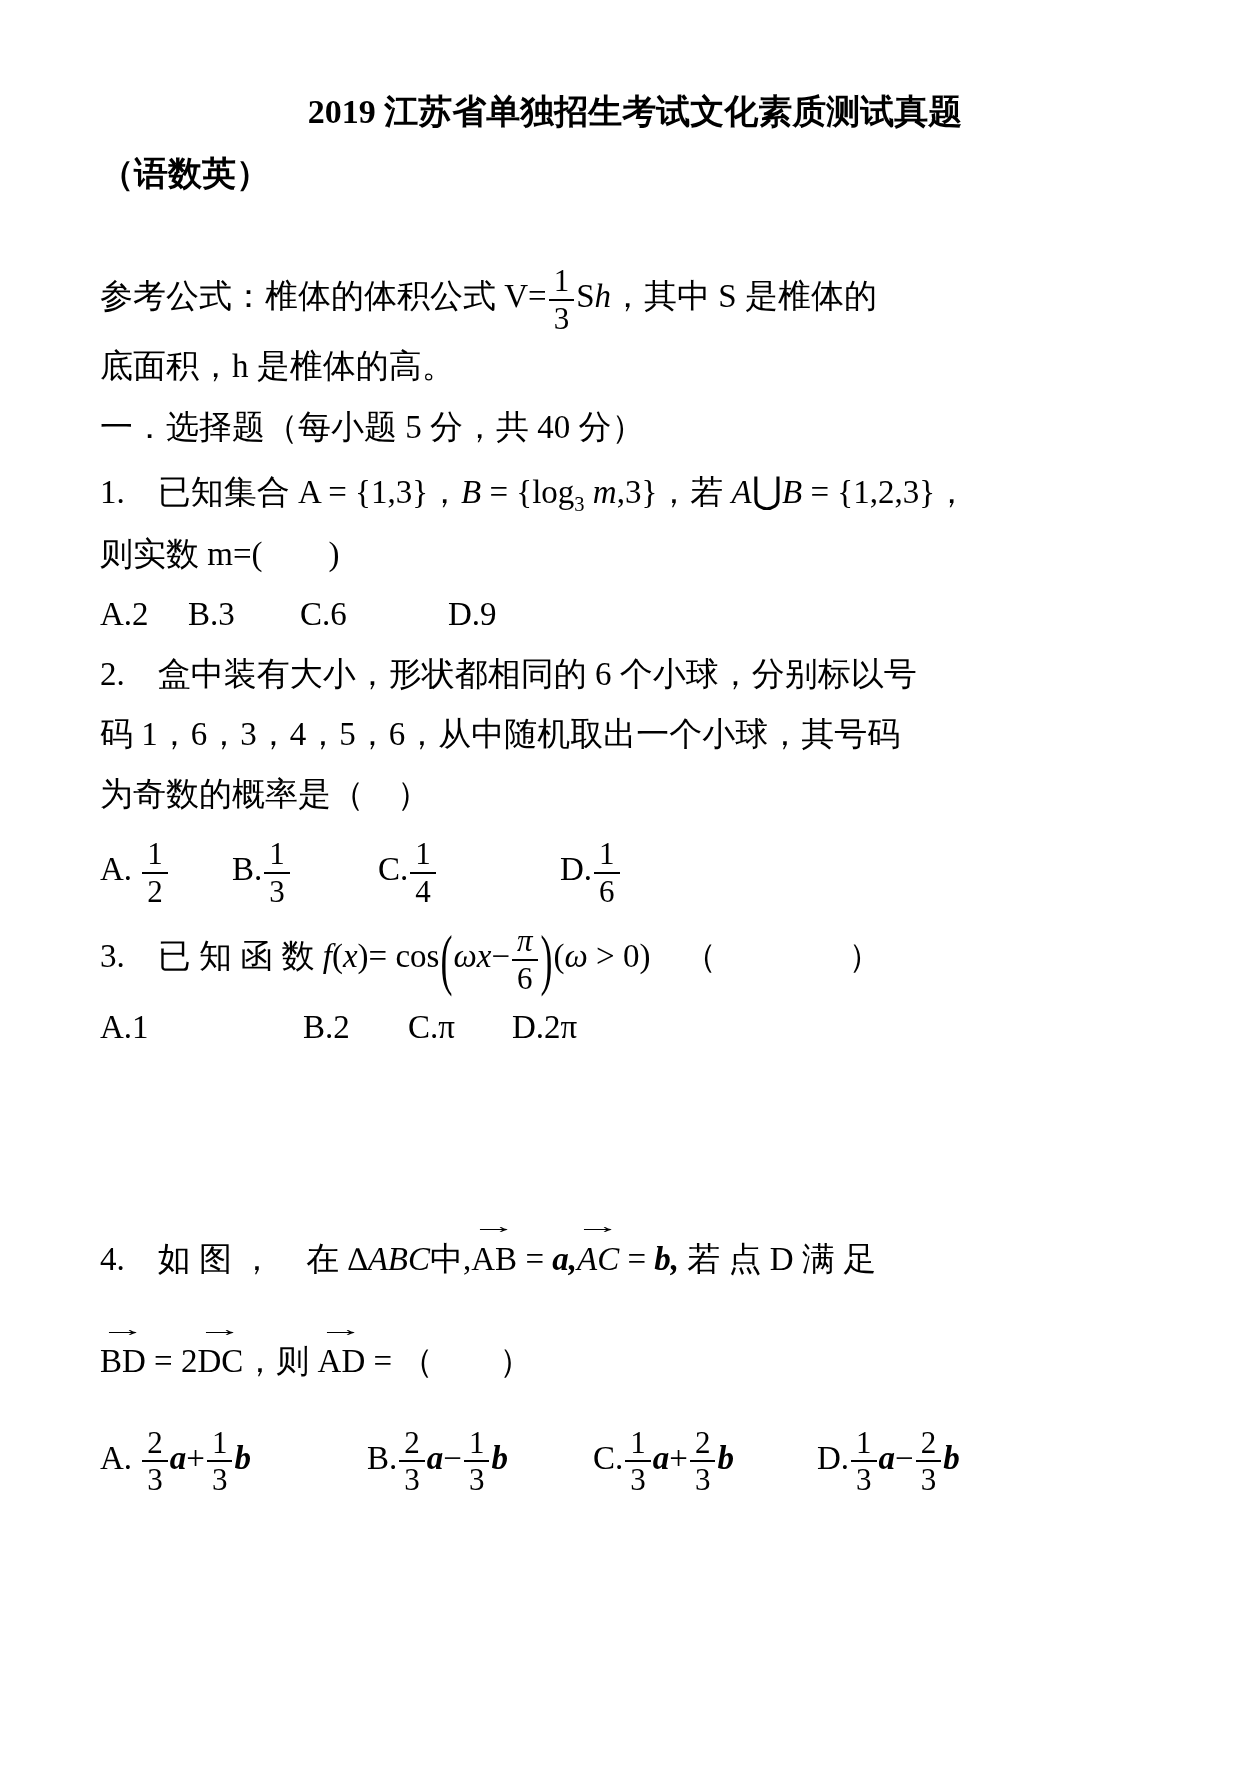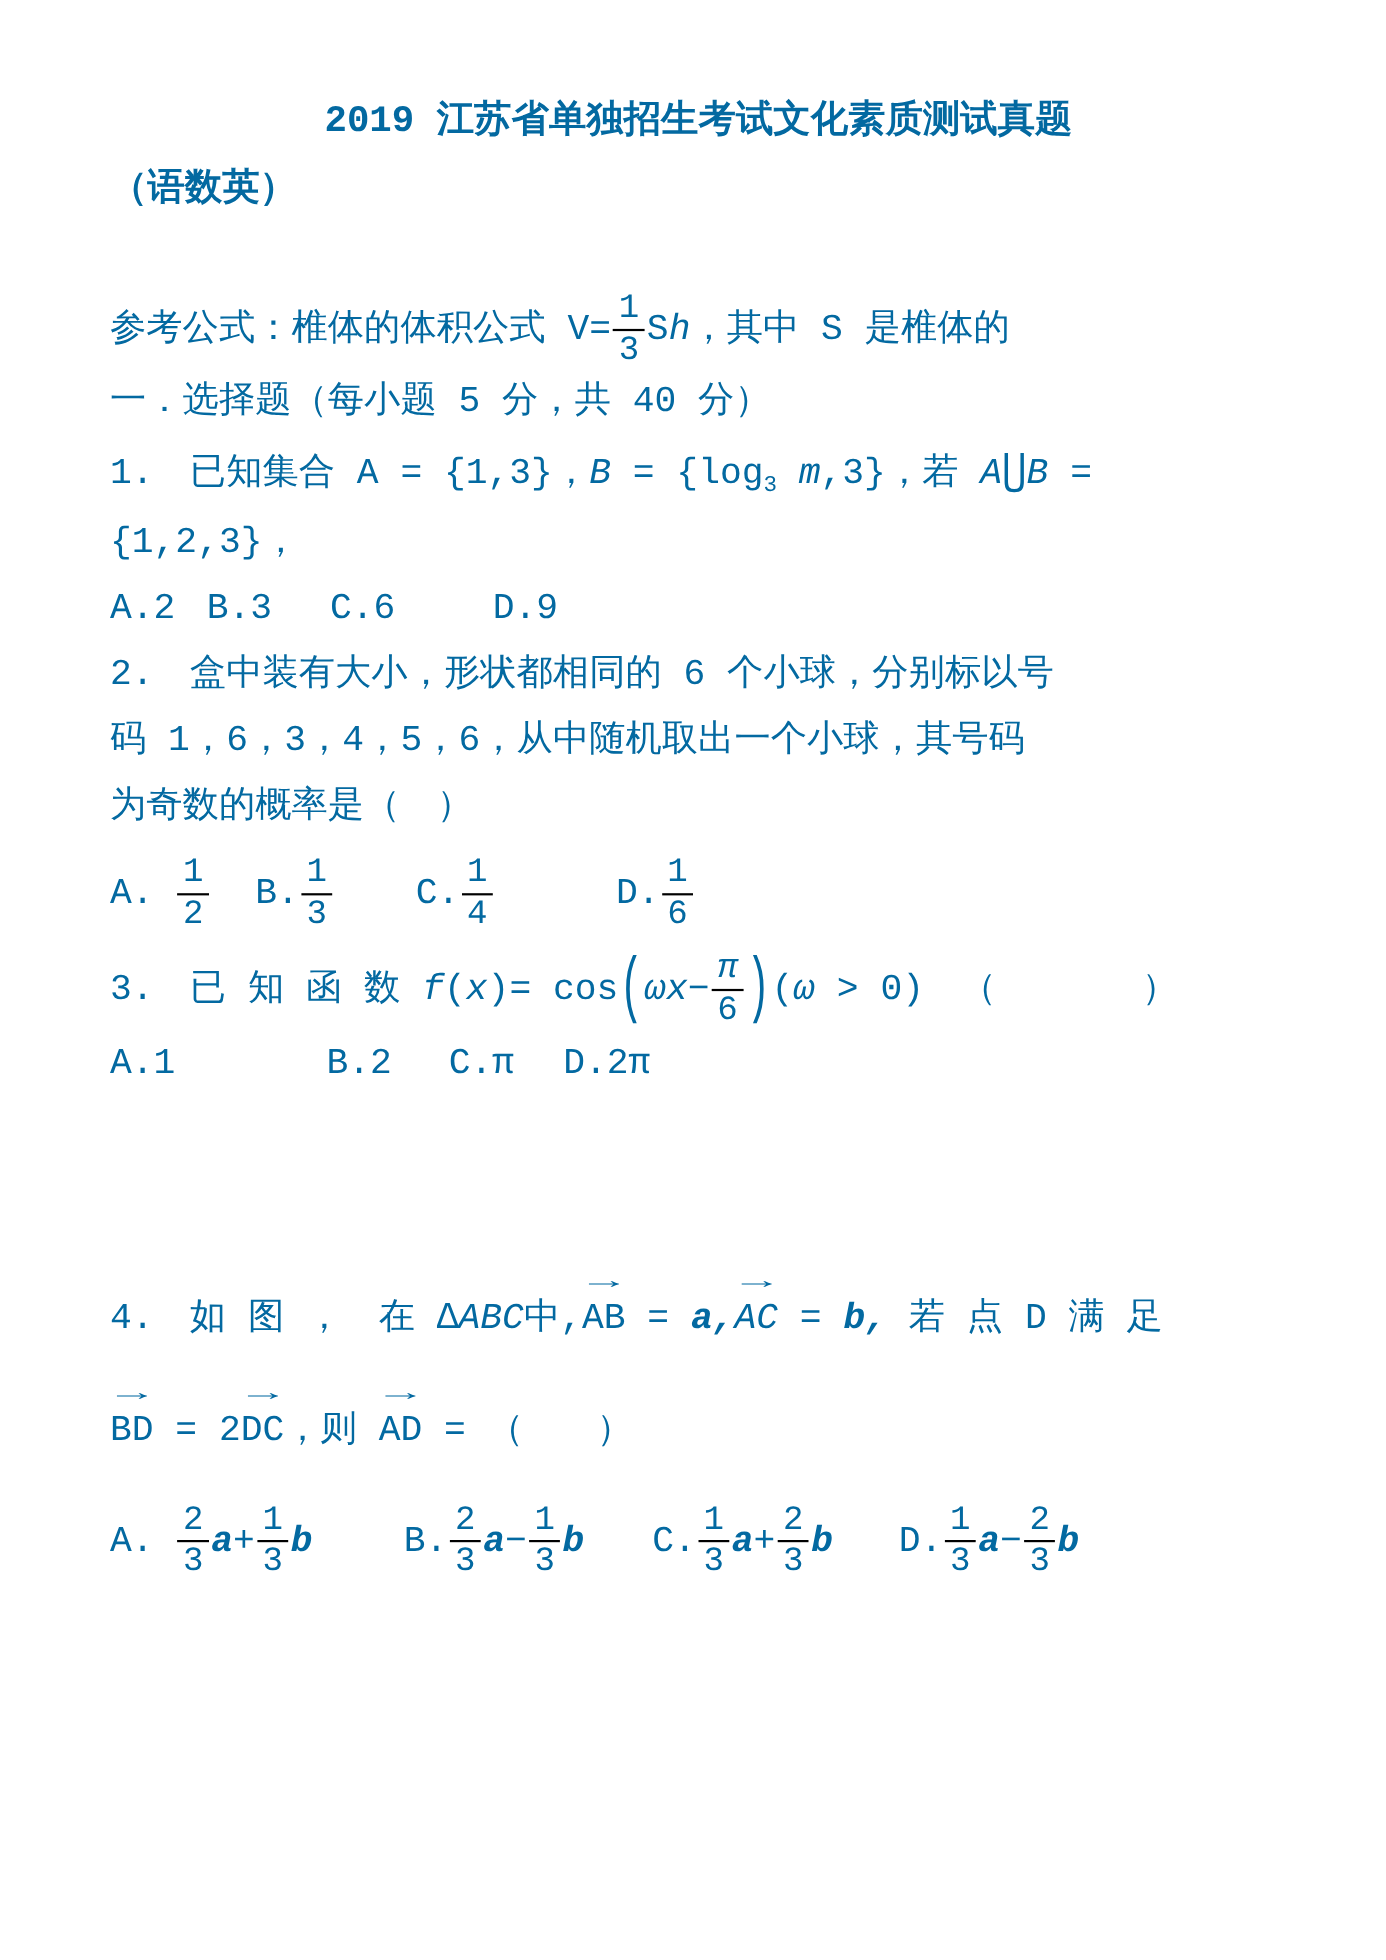--- a/index.html
+++ b/index.html
@@ -1,19 +1,19 @@
 <!DOCTYPE html>
 <html><head>
 <meta charset="utf-8">
 <style>
   html,body{margin:0;padding:0;background:#ffffff;}
   .page{
     width:1260px;height:1782px;box-sizing:border-box;
-    padding:88px 90px 40px 100px;background:#ffffff;color:#0369a1;
-    font-family:Liberation Mono, monospace;
+    padding:88px 90px 40px 100px;background:#ffffff;color:#000000;
+    font-family:Liberation Serif, serif;
     font-size:33px;line-height:1.82;overflow:hidden;
   }
   .title{margin:0;text-align:center;font-weight:700;font-size:34px;line-height:1.4;}
   .subtitle{margin:14px 0 0;font-weight:700;font-size:34px;line-height:1.4;}
   .line{margin:0;}
   .it{font-style:italic;}
   .bi{font-style:italic;font-weight:700;}
   sub{font-size:0.62em;}
   .cup{font-size:1.12em;}
   .frac{display:inline-flex;flex-direction:column;align-items:center;vertical-align:middle;
@@ -43,25 +43,27 @@
 <div class="page">
 
   <h1 class="title">2019 江苏省单独招生考试文化素质测试真题</h1>
   <h2 class="subtitle">（语数英）</h2>
 
   <p class="line ref1"><span>参考公式：椎体的体积公式 V=</span><span class="frac">
         <span class="num">1</span>
         <span class="den">3</span>
       </span><span>S</span><span class="it">h</span><span>，其中 S 是椎体的</span></p>
 
+  <p class="line">底面积，h 是椎体的高。</p>
 
   <p class="line">一．选择题（每小题 5 分，共 40 分）</p>
 
   <p class="line"><span>1.　已知集合 A = {1,3}，</span><span class="it">B</span><span> = {log</span><sub>3</sub><span class="it"> m</span><span>,3}，若 </span><span class="it">A</span><span class="cup">⋃</span><span class="it">B</span><span> = {1,2,3}，</span></p>
 
+  <p class="line">则实数 m=(　　)</p>
 
   <p class="line optrow q1opts"><span class="opt o1">A.2</span><span class="opt o2">B.3</span><span class="opt o3">C.6</span><span class="opt">D.9</span></p>
 
   <p class="line">2.　盒中装有大小，形状都相同的 6 个小球，分别标以号</p>
   <p class="line">码 1，6，3，4，5，6，从中随机取出一个小球，其号码</p>
   <p class="line">为奇数的概率是（　）</p>
 
   <p class="line optrow q2opts"><span class="opt o1"><span>A. </span><span class="frac">
           <span class="num">1</span>
           <span class="den">2</span>

